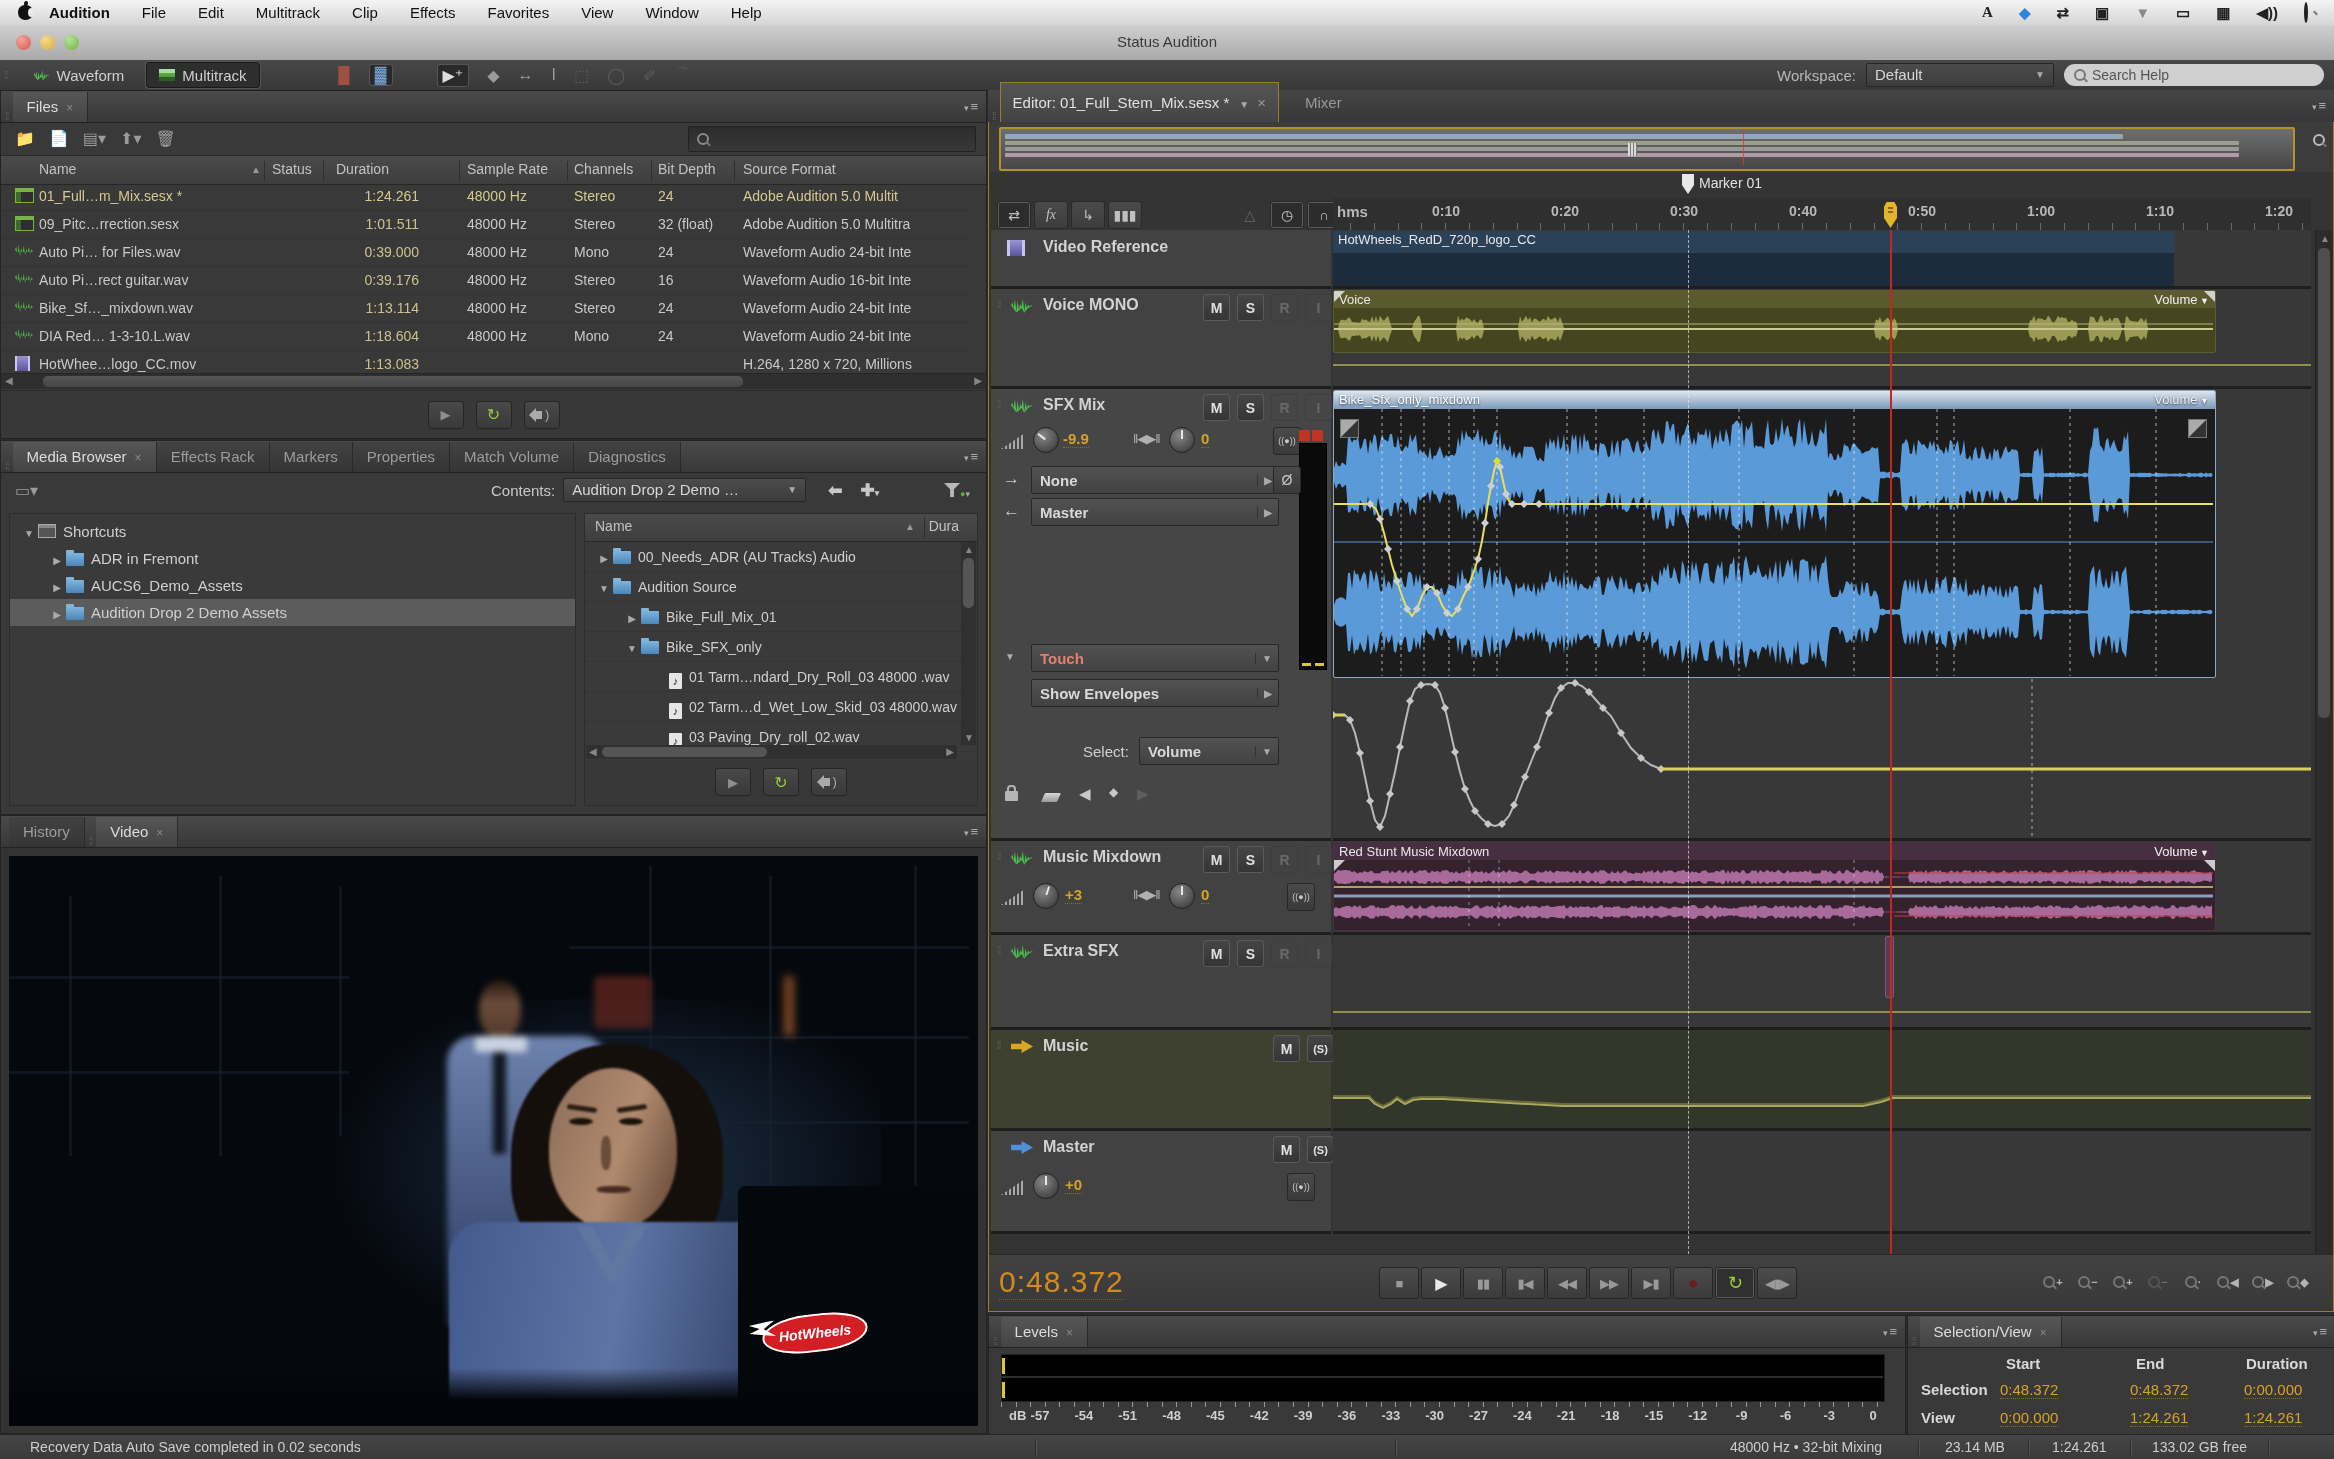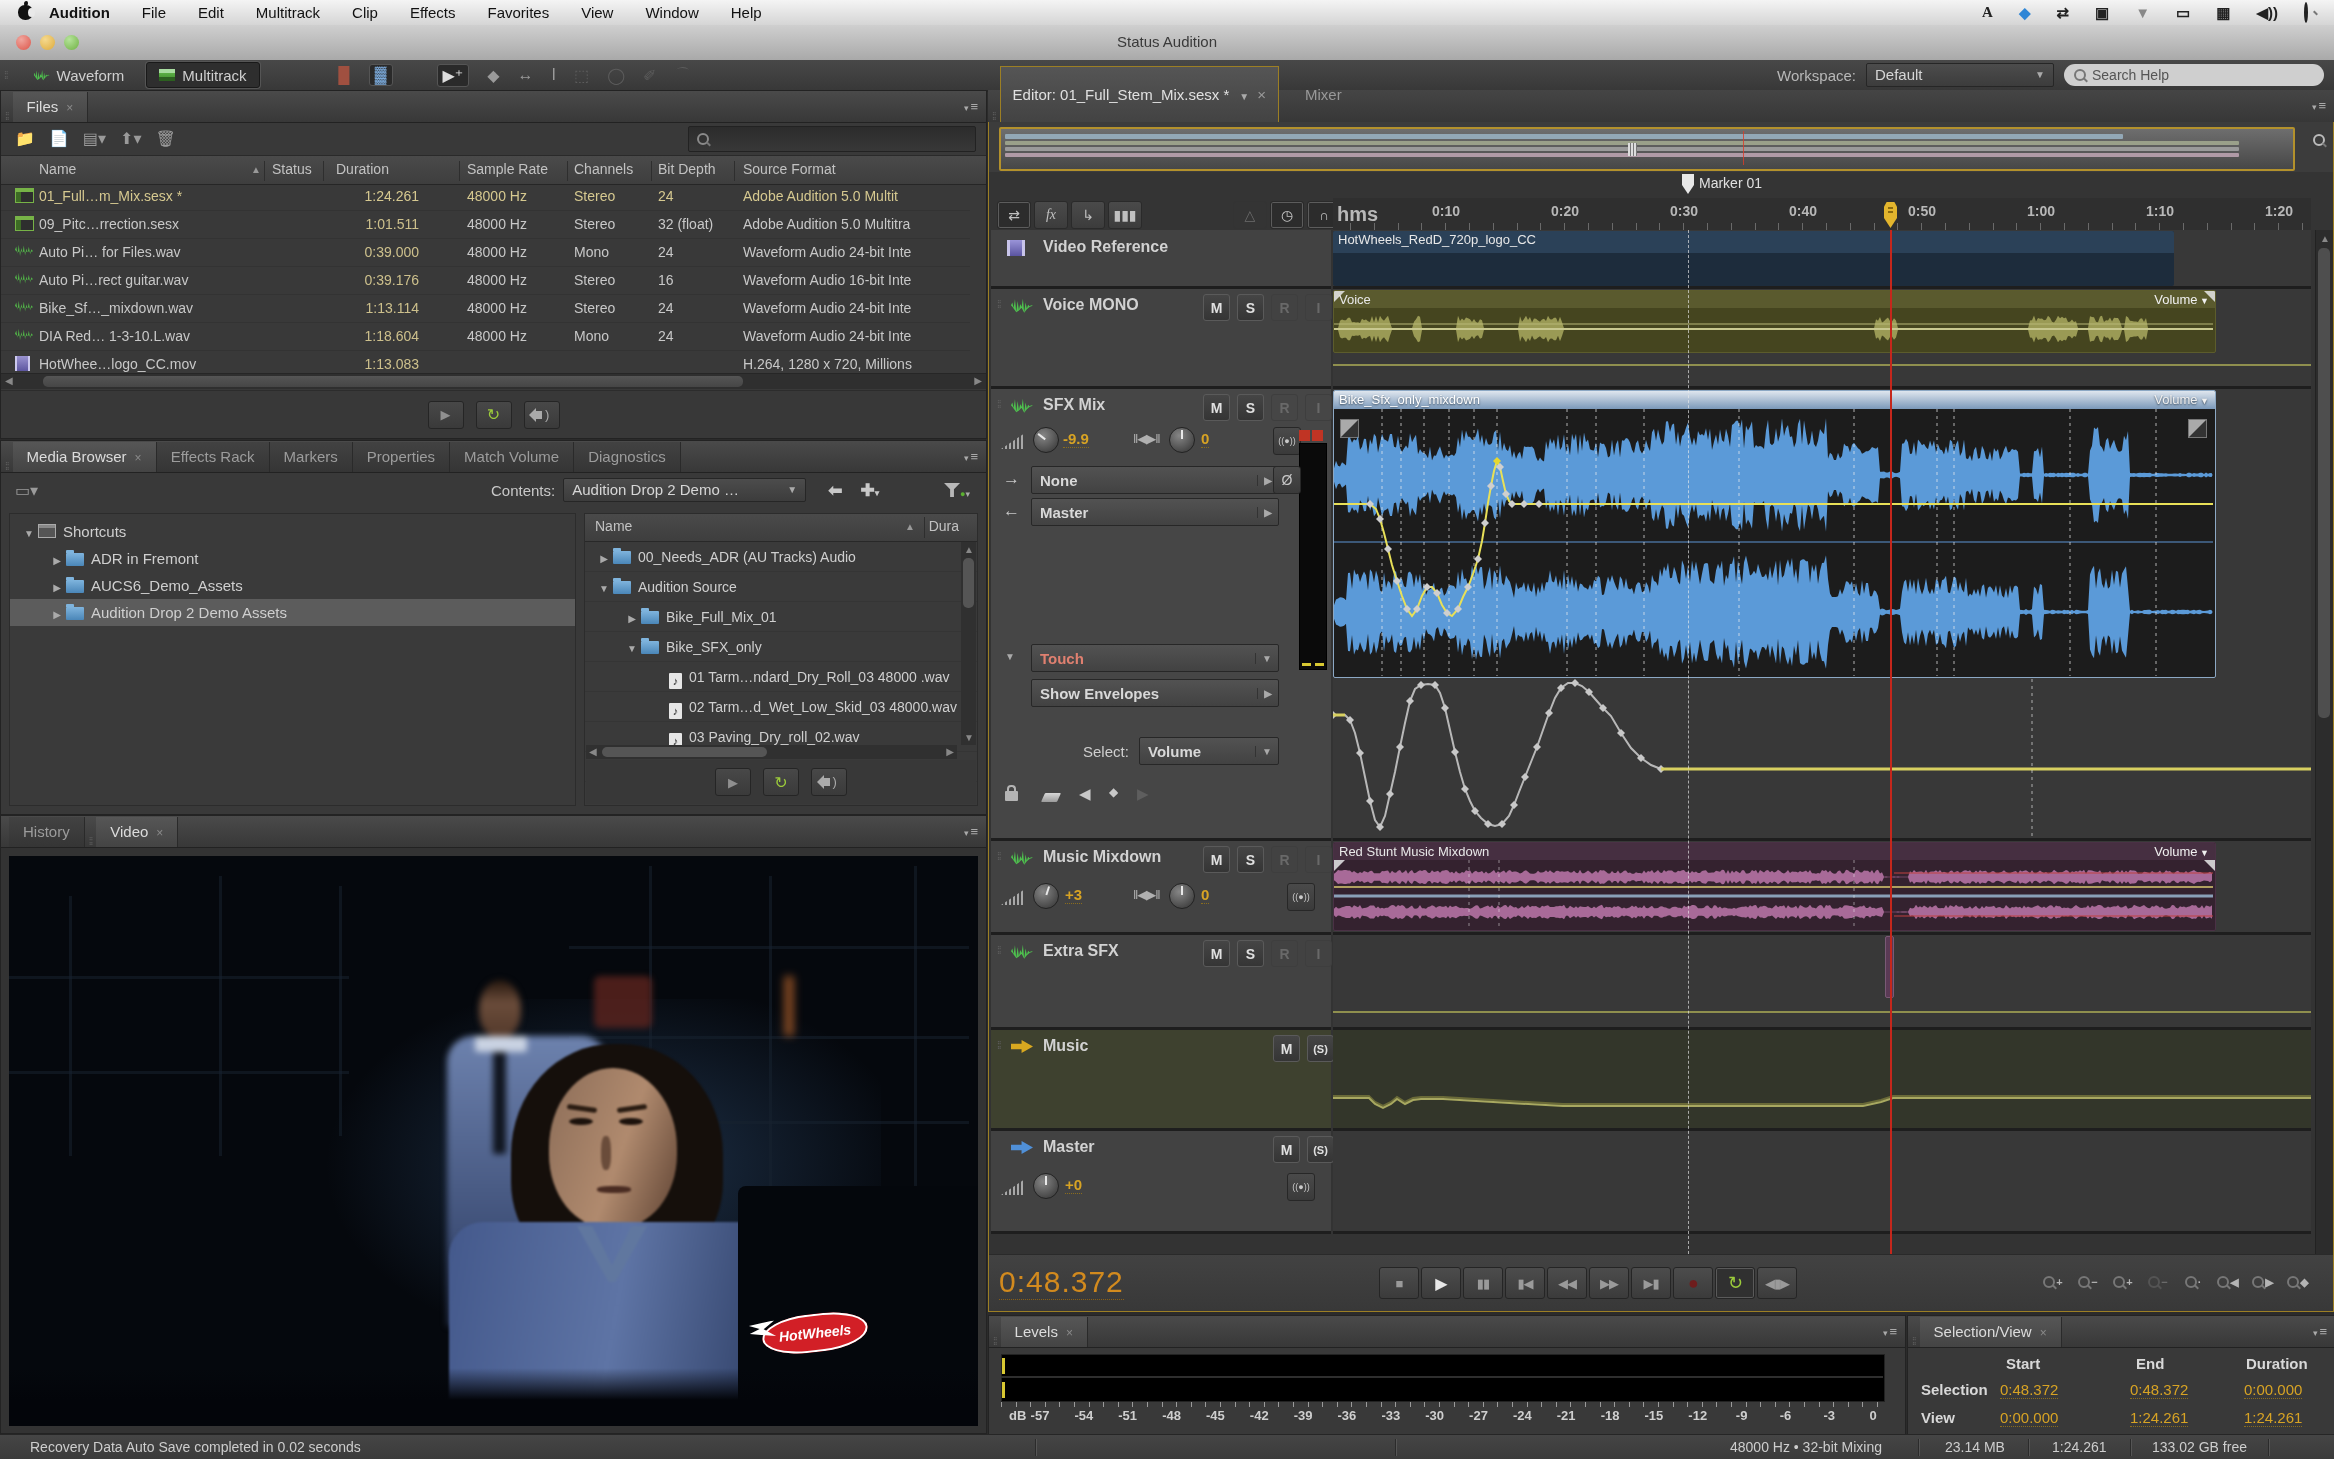--- a/index.html
+++ b/index.html
@@ -127,42 +127,42 @@
   .woman .collar{position:absolute;left:128px;top:190px;width:70px;height:56px;background:#60779f;clip-path:polygon(0 0,45% 100%,55% 100%,100% 0,78% 0,50% 70%,22% 0);}
   .deskline{position:absolute;left:0;bottom:0;width:100%;height:58px;background:linear-gradient(rgba(4,6,10,0),#03050a 55%);}
   .monitorbk{position:absolute;right:0;top:330px;width:240px;height:242px;background:#04070c;border-radius:8px 0 0 0;}
   .hwlogo{position:absolute;left:753px;top:458px;width:106px;height:38px;background:#d21f26;border-radius:50% 46% 50% 46%/60% 52% 60% 52%;
           transform:rotate(-6deg);display:flex;align-items:center;justify-content:center;box-shadow:0 0 0 2px #fff inset;}
   .hwlogo span{color:#fff;font-size:14px;font-weight:bold;font-style:italic;letter-spacing:0;}
   .hwlogo::before{content:"";position:absolute;left:-12px;top:2px;width:26px;height:16px;background:#fff;clip-path:polygon(0 20%,100% 0,55% 50%,100% 100%,0 70%,40% 45%);}
   
   #editor{left:988px;top:90px;width:1346px;height:1222px;background:#3a3a3a;}
   .etabbar{position:absolute;left:0;top:0;right:0;height:32px;background:linear-gradient(#454545,#373737);border-bottom:1px solid #9c7f24;display:flex;align-items:flex-end;}
-  .etab{height:31px;line-height:31px;padding:12px 12px;font-size:15px;}
+  .etab{height:31px;line-height:31px;padding:4px 12px;font-size:15px;}
   .etab.on{background:linear-gradient(#555,#434343);border:1px solid #9c7f24;border-bottom:none;color:#e0e0e0;}
   .etab.off{color:#999;margin-left:14px;}
   #ebody{position:absolute;left:0;top:32px;right:0;bottom:0;border:1px solid #9c7f24;border-top:none;background:#3a3a3a;}
   .navwrap{position:absolute;left:0;top:0;right:0;height:50px;background:#3c3c3c;}
   .navbox{position:absolute;left:10px;top:5px;right:38px;height:40px;border:2px solid #b3912c;background:linear-gradient(#6e6e6e,#474747);border-radius:2px;}
   .nstrip{position:absolute;left:4px;height:5px;border-radius:1px;}
   .navhandle{position:absolute;left:48.5%;top:14px;width:9px;height:13px;background:repeating-linear-gradient(90deg,#ddd 0 2px,#777 2px 3px);}
   .navph{position:absolute;left:57.4%;top:2px;width:1px;height:34px;background:rgba(220,60,40,.8);}
   .navzoom{position:absolute;right:8px;top:10px;color:#bbb;}
   .markerrow{position:absolute;left:0;top:50px;right:0;height:26px;background:#343434;}
   .markerflag{position:absolute;width:12px;height:20px;background:#e8e8e8;clip-path:polygon(0 0,100% 0,100% 55%,50% 100%,0 55%);top:2px;}
   .rulerrow{position:absolute;left:0;top:76px;right:0;height:32px;background:#343434;border-bottom:1px solid #222;}
   .ebtn{display:inline-flex;align-items:center;justify-content:center;width:32px;height:26px;margin-right:3px;
         background:linear-gradient(#4a4a4a,#3c3c3c);border:1px solid #2a2a2a;border-radius:3px;color:#c0c0c0;font-size:14px;}
   .ebtn.pressed{background:#2c2c2c;box-shadow:0 0 0 1px #5c5c5c inset;}
   .ebtn.dim{color:#6c6c6c;border-color:#333;background:none;}
   #ruler{position:absolute;left:344px;top:76px;width:978px;height:32px;background:#2f2f2f;overflow:hidden;
          background-image:repeating-linear-gradient(90deg,#6a6a6a 0 1px,transparent 1px 23.8px);
          background-position:17px bottom;background-size:100% 7px;background-repeat:no-repeat;}
   .rtick{position:absolute;top:5px;width:48px;text-align:center;color:#b8b8b8;font-size:14px;font-weight:bold;}
-  .hms{position:absolute;left:4px;top:5px;color:#b8b8b8;font-size:20px;font-weight:bold;}
+  .hms{position:absolute;left:4px;top:5px;color:#b8b8b8;font-size:15px;font-weight:bold;}
   .phpin{position:absolute;top:4px;width:13px;height:26px;background:#e3b52d;clip-path:polygon(50% 100%,0 62%,0 18%,20% 0,80% 0,100% 18%,100% 62%);}
   .phpin::after{content:"";position:absolute;left:4px;top:5px;width:5px;height:8px;background:repeating-linear-gradient(#8a6a10 0 2px,#e3b52d 2px 4px);}
   
   #tracks{position:absolute;left:0;top:108px;right:0;bottom:57px;background:#333;overflow:hidden;}
   .thead{position:absolute;left:2px;width:340px;background:#424242;border-bottom:3px solid #1e1e1e;}
   .tlane{position:absolute;left:344px;width:978px;border-bottom:3px solid #1e1e1e;background:#383838;}
   .tname{position:absolute;left:52px;font-size:16px;font-weight:bold;color:#d2d2d2;white-space:nowrap;}
   .msri{position:absolute;display:flex;gap:7px;}
   .sq{width:25px;height:25px;background:linear-gradient(#454545,#353535);border:1px solid #5a5a5a;border-radius:3px;
       color:#e0e0e0;font-size:14px;font-weight:bold;display:flex;align-items:center;justify-content:center;}

